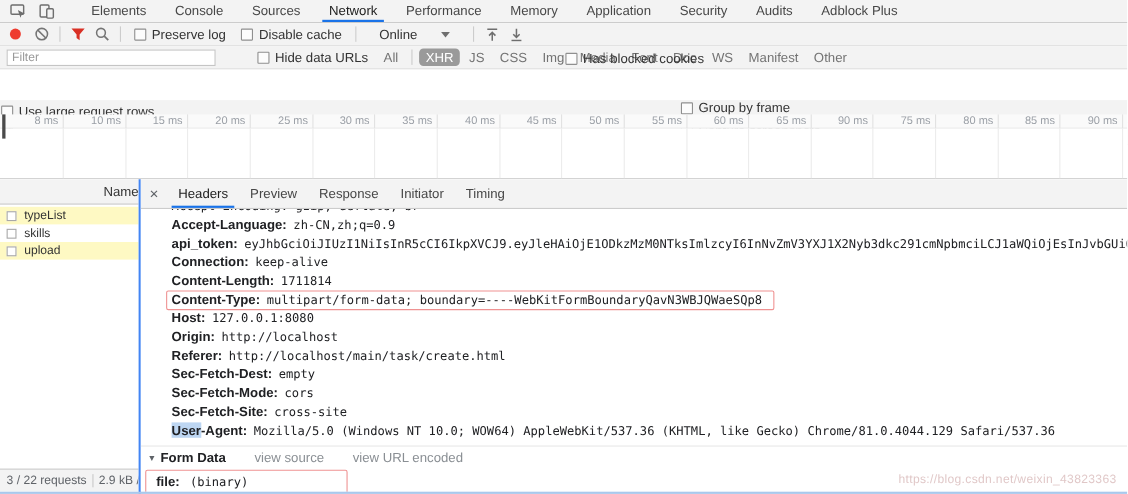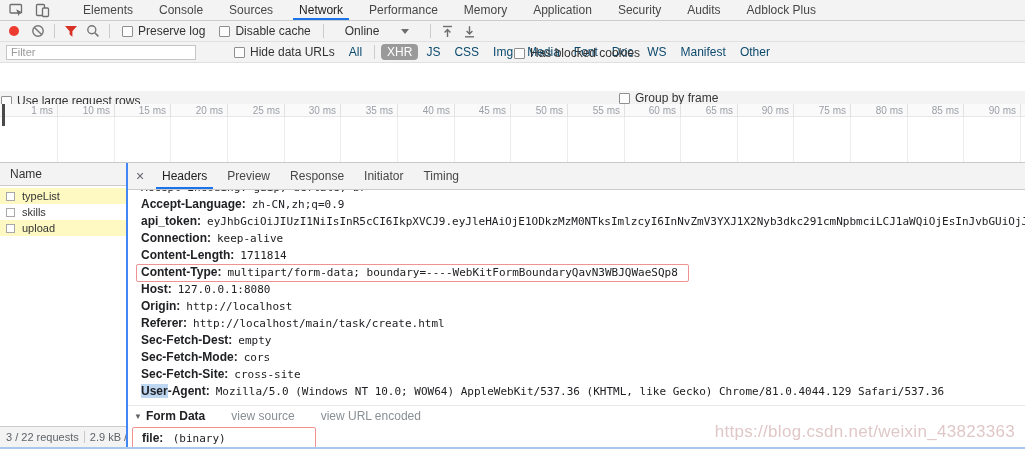--- a/index.html
+++ b/index.html
@@ -31,21 +31,21 @@
   .caret { width:0; height:0; border-left:4px solid transparent; border-right:4px solid transparent;
            border-top:5px solid #6e6e6e; margin-left:22px; }
 
   
   .filterbar { position:absolute; left:0; top:42px; width:1025px; height:21px; background:#f3f3f3;
                border-bottom:1px solid #e0e0e0; display:flex; align-items:center; }
   .filter-input { width:190px; height:15px; margin-left:6px; border:1px solid #c5c5c5; background:#fff;
                   font-family:"Liberation Sans",sans-serif; font-size:11px; padding:0 4px; color:#333; }
   .filter-input::placeholder { color:#9a9a9a; }
   .pills { display:flex; align-items:center; }
-  .pill { padding:1px 6px; margin:0 1px; border-radius:4px; color:#0c4a6e; white-space:nowrap; }
+  .pill { padding:1px 6px; margin:0 1px; border-radius:4px; color:#737373; white-space:nowrap; }
   .pill.sel { background:#9a9a9a; color:#fff; }
   .abs-cbg { position:absolute; top:4px; }
 
   
   .optrow { position:absolute; left:0; width:1025px; height:21px; background:#f3f3f3; display:flex; align-items:center;margin-top:28px; }
   #optrow1 { top:63px; border-bottom:1px solid #eaeaea; }
   #optrow2 { top:84px; height:20px; border-bottom:1px solid #e0e0e0; }
   .opt-right { position:absolute; left:612px; top:0; height:100%; display:flex; align-items:flex-start; }
 
   
@@ -53,21 +53,21 @@
            border-bottom:1px solid #e8e8e8; }
   .tick-label { position:absolute; top:1px; font-size:10px; color:#9a9fa6; white-space:nowrap; }
   .tick-line-r { position:absolute; top:0; height:13px; width:1px; background:#e2e2e2; }
   .overview { position:absolute; left:0; top:117px; width:1025px; height:46px; background:#fff;
               border-bottom:1px solid #c9c9c9; }
   .tick-line-o { position:absolute; top:0; height:45px; width:1px; background:#ececec; }
   .ov-marker { position:absolute; left:2px; top:104px; width:3px; height:22px; background:#4a4a4a; }
 
   
   .left-panel { position:absolute; left:0; top:163px; width:126px; bottom:2px; background:#fff; overflow:hidden; }
-  .name-header { height:23px; background:#f3f3f3; border-bottom:1px solid #ccc; padding:4px 0 0 10px; color:#333; }
+  .name-header { height:23px; background:#f3f3f3; border-bottom:1px solid #ccc; padding:4px 0 0 10px; color:#333;text-align:right; }
   .req-list { padding-top:2px; }
   .req-row { height:16px; display:flex; align-items:center; padding-left:6px; font-size:11px; color:#333; white-space:nowrap; }
   .req-row.alt { background:#fef9c3; }
   .req-cb { width:9px; height:9px; border:1px solid #a8a8a8; background:#fff; margin-right:7px; flex:none; }
   .status-bar { position:absolute; left:0; bottom:0; width:126px; height:21px; background:#f3f3f3;
                 border-top:1px solid #ccc; display:flex; align-items:center; padding-left:6px;
                 font-size:11px; color:#5f6368; white-space:nowrap; overflow:hidden; }
   .sb-sep { width:1px; height:12px; background:#c9c9c9; margin:0 5px; flex:none; }
 
   .divider-v { position:absolute; left:126px; top:163px; bottom:0; width:2px; background:#4285f4; }
@@ -76,36 +76,36 @@
   .details { position:absolute; left:128px; top:163px; right:0; bottom:2px; background:#fff; overflow:hidden; }
   .det-tabs { height:27px; background:#f3f3f3; border-bottom:1px solid #ccc; display:flex; align-items:stretch; }
   .det-close { width:24px; display:flex; align-items:center; justify-content:center; color:#5f6368; font-size:14px; }
   .det-tab { position:relative; display:flex; align-items:center; padding:0 10px; color:#474747; }
   .det-tab.active { color:#222; }
   .det-tab.active::after { content:""; position:absolute; left:4px; right:4px; bottom:0; height:2px; background:#1a73e8; }
 
   .det-body { position:relative; white-space:nowrap; }
   .partial-row { height:6px; overflow:hidden; position:relative; }
   .partial-row .hrow { position:absolute; top:-11px; left:0; }
-  .hrow { height:17px; line-height:17px; padding-left:13px; white-space:nowrap; }
+  .hrow { height:17px; line-height:17px; padding-left:28px; white-space:nowrap; }
   .hname { font-weight:bold; color:#202124; }
   .hval { font-family:"DejaVu Sans Mono", monospace; font-size:11px; color:#202124; margin-left:6px; }
   .redbox { display:inline-block; border:1px solid #ef9292; border-radius:2px; padding:0 10px 1px 4px;
             margin-left:-5px; line-height:15px; }
   .hlbg { background:#bdd6f2; }
   .sep-line { height:1px; background:#e8e8e8; margin-top:5px; }
   .formdata-row { height:18px; display:flex; align-items:center; padding-left:6px; margin-top:1px; }
   .fd-caret { font-size:8px; color:#5f6368; margin-right:4px; }
   .fd-label { font-weight:bold; color:#202124; }
   .fd-link { color:#8a8f94; margin-left:26px; }
   .file-row { padding-left:13px; margin-top:2px; }
   .redbox2 { display:inline-block; border:1px solid #ef9292; border-radius:2px; width:184px;
              padding:3px 0 4px 9px; margin-left:-9px; }
 
-  .watermark { position:absolute; right:10px; bottom:7px; font-size:17px; color:rgba(199,153,153,0.55);
+  .watermark { position:absolute; right:10px; bottom:7px; font-size:11px; color:rgba(199,153,153,0.55);
                letter-spacing:0.3px; }
   .bottom-line { position:absolute; left:0; bottom:0; width:1025px; height:2px; background:#a9c8ec; }
 
   svg.ico { display:block; }
 </style>
 </head>
 <body>
 
 <div id="root">
 
@@ -232,21 +232,21 @@
     </label>
     <div class="opt-right">
       <label class="cbg">
         <span class="cb"></span>
         <span>Capture screenshots</span>
       </label>
     </div>
   </div>
 
   <div class="ruler" id="ruler">
-      <div class="tick-label" style="right: 972px;">1 ms</div>
+      <div class="tick-label" style="right: 972px;">8 ms</div>
       <div class="tick-line-r" style="left: 57px;"></div>
       <div class="tick-label" style="right: 915px;">10 ms</div>
       <div class="tick-line-r" style="left: 114px;"></div>
       <div class="tick-label" style="right: 859px;">15 ms</div>
       <div class="tick-line-r" style="left: 170px;"></div>
       <div class="tick-label" style="right: 802px;">20 ms</div>
       <div class="tick-line-r" style="left: 227px;"></div>
       <div class="tick-label" style="right: 745px;">25 ms</div>
       <div class="tick-line-r" style="left: 284px;"></div>
       <div class="tick-label" style="right: 689px;">30 ms</div>

